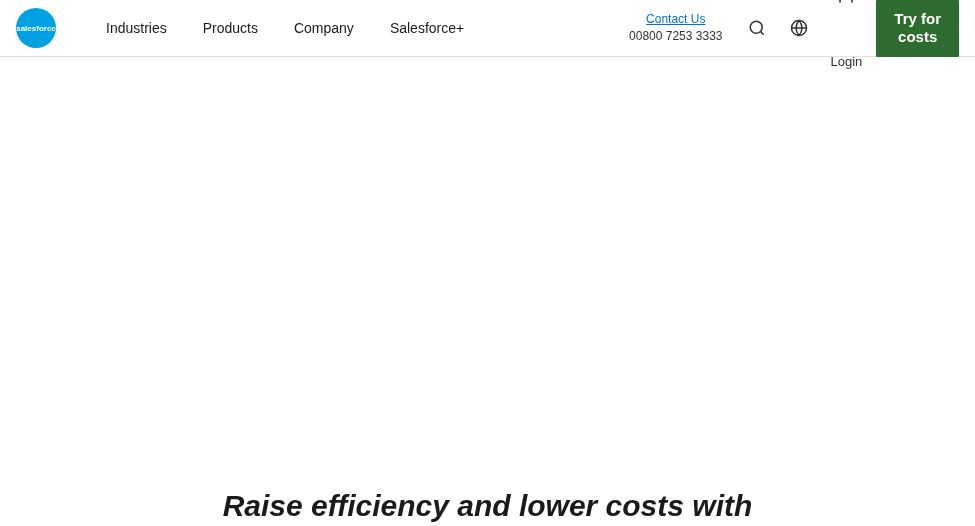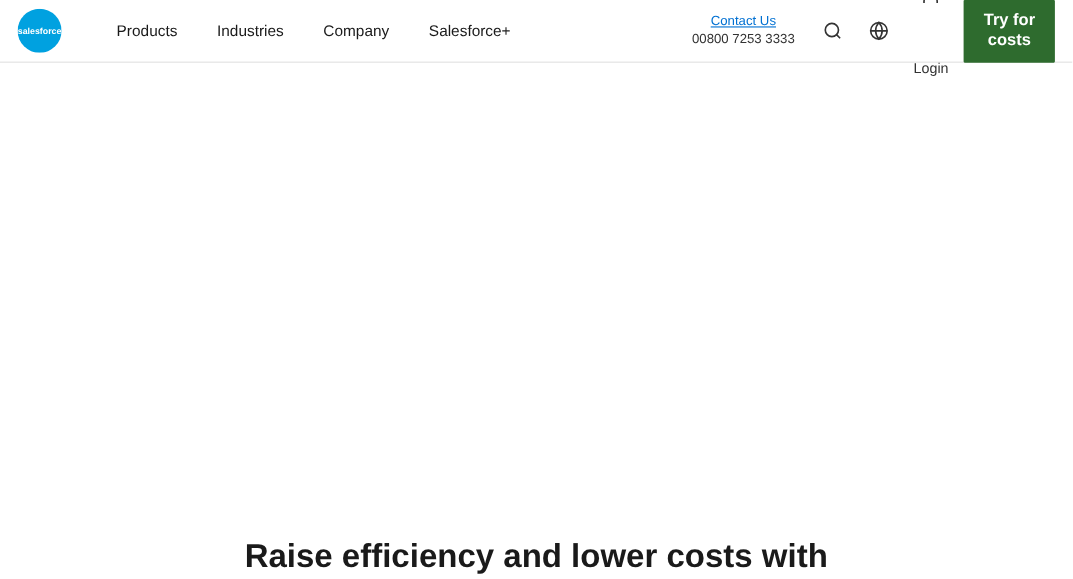--- a/index.html
+++ b/index.html
@@ -103,22 +103,22 @@
 <nav class="navbar">
 
   <div class="navbar-logo">
     <svg viewBox="0 0 50 50" width="40" height="40">
       <ellipse cx="25" cy="25" rx="25" ry="25" fill="#00A1E0"></ellipse>
       <text x="50%" y="58%" text-anchor="middle" font-size="10" fill="white" font-weight="bold" font-family="Arial">salesforce</text>
     </svg>
   </div>
 
   <div class="nav-links">
+    <div class="nav-item">Industries</div>
     <div class="nav-item">Products</div>
-    <div class="nav-item">Industries</div>
     <div class="nav-item">Company</div>
     <div class="nav-item">Salesforce+</div>
   </div>
 
   <div class="nav-right">
     <div class="contact-block">
       <span class="contact-link">Contact Us</span>
       <span class="contact-phone">00800 7253 3333</span>
     </div>
     <div class="icon-btn">
@@ -145,19 +145,19 @@
     <button class="try-btn">
       <span>Try for</span><br>
       <span>costs</span>
     </button>
   </div>
 </nav>
 
 <div style="width: 975px; margin-top: 0px; padding: 0px;">
 
   <div style="text-align:center; padding: 0 80px 20px 80px; margin-top: 430px;">
-    <h1 style="font-size:30px; font-weight:700; color:#1a1a1a; line-height:1.25;">
+    <h1 style="font-size:30px; font-weight:700; color:#1a1a1a; line-height:1.25;font-style:italic;">
       <span>Raise efficiency and lower costs with</span><br>
       
     </h1>
   </div>
 
 </div>
 
 </body></html>

